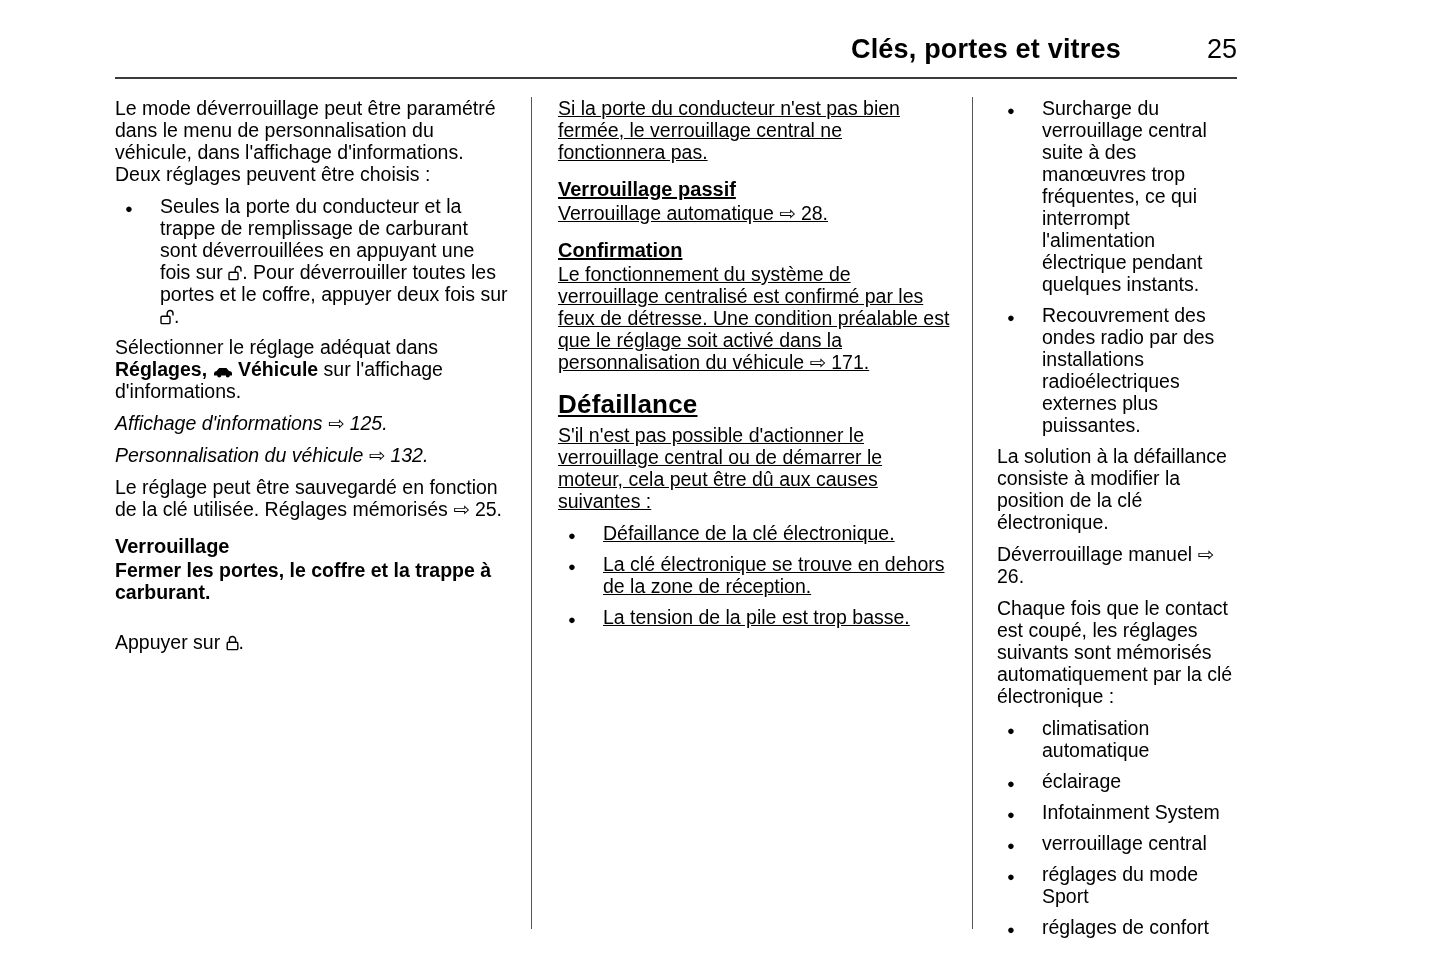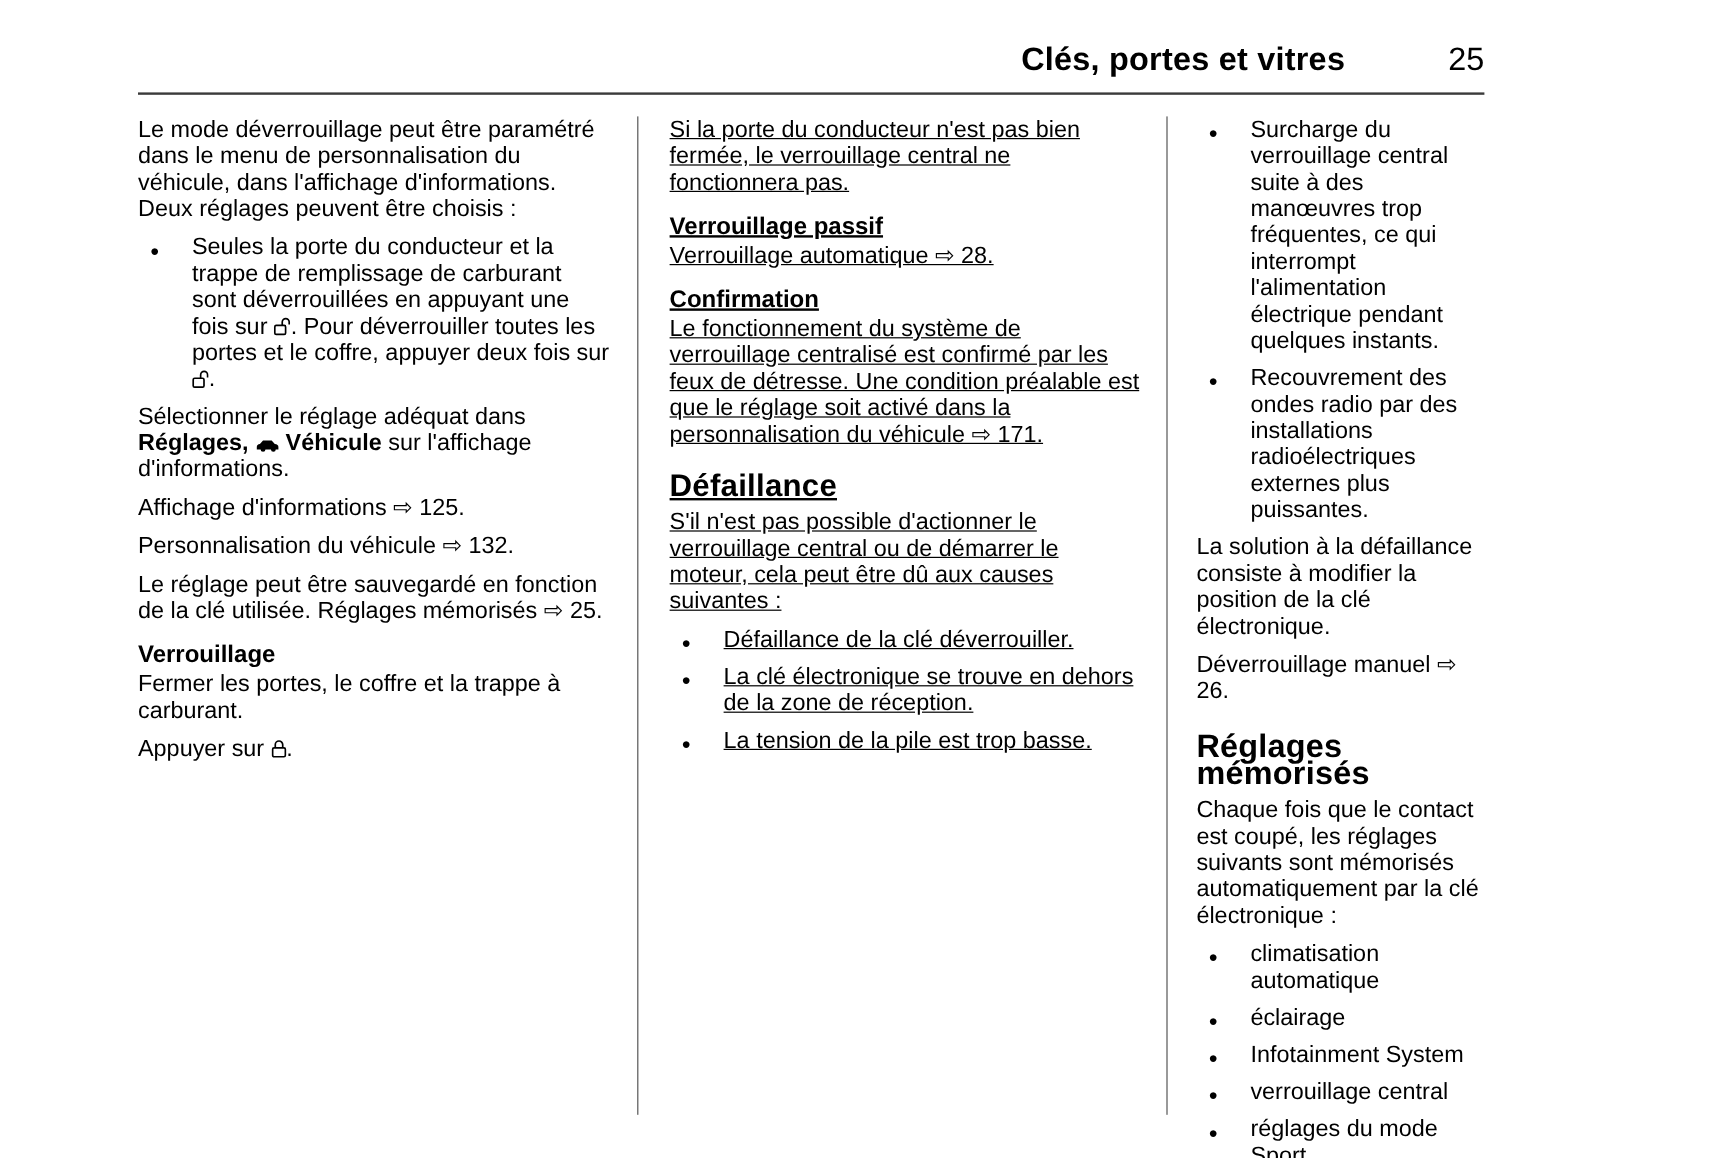--- a/index.html
+++ b/index.html
@@ -10,21 +10,21 @@
   .page{box-sizing:border-box;width:1292px;height:965px;padding:34px 55px 0 115px;}
   .header{display:flex;justify-content:flex-end;align-items:baseline;border-bottom:2px solid #3b3b3b;padding-bottom:12px;}
   .header .title{font-size:27px;font-weight:bold;letter-spacing:.2px;}
   .header .pagenum{font-size:27px;margin-left:86px;}
   .cols{display:flex;margin-top:18px;height:832px;}
   .col{box-sizing:border-box;font-size:19.5px;line-height:22px;}
   .col1{width:416px;padding-right:22px;}
   .col2{width:442px;border-left:1px solid #565656;border-right:1px solid #565656;padding:0 20px 0 26px;text-decoration:underline;}
   .col3{flex:1;padding-left:24px;}
   p{margin:0 0 10px;}
-  .tight{margin-bottom:10px;}
+  .tight{margin-bottom:10px;font-style:italic;}
   h3{font-size:20px;font-weight:bold;margin:15px 0 2px;}
   h2{font-size:26px;font-weight:bold;margin:20px 0 9px;letter-spacing:.2px;}
   ul{list-style:none;margin:0 0 3px;padding:0;}
   li{position:relative;padding-left:45px;margin:0 0 9px;}
   li::before{content:"●";position:absolute;left:10px;top:0;font-size:13px;line-height:27px;}
   .b{font-weight:bold;}
   .inline-icon{display:inline-block;vertical-align:-2px;line-height:0;}
   .inline-icon svg{display:inline;}
 </style>
 </head>
@@ -58,21 +58,21 @@
         <span>Sélectionner le réglage adéquat dans </span><span class="b">Réglages, </span><span class="inline-icon"><svg width="20" height="12" viewBox="0 0 20 12">
               <path d="M1 9.5 V7.5 q0-2 2.6-2.4 L6.2 2 h7.2 l2.6 3.1 q3 .4 3 2.4 v2 h-2.2 a2 2 0 1 1-4 0 H8.2 a2 2 0 1 1-4 0 z" fill="#000"></path>
             </svg></span><span class="b"> Véhicule</span><span> sur l'affichage d'informations.</span>
       </p>
 
       <p class="tight">Affichage d'informations ⇨ 125.</p>
       <p class="tight">Personnalisation du véhicule ⇨ 132.</p>
       <p>Le réglage peut être sauvegardé en fonction de la clé utilisée. Réglages mémorisés ⇨ 25.</p>
 
       <h3>Verrouillage</h3>
-      <p style="margin-bottom:10px;">Fermer les portes, le coffre et la trappe à carburant.</p>
+      <p style="margin-bottom:28px;font-weight:bold;">Fermer les portes, le coffre et la trappe à carburant.</p>
 
       <p>
         <span>Appuyer sur </span><span class="inline-icon"><svg width="13" height="16" viewBox="0 0 13 16">
               <rect x="1.2" y="7.2" width="10.6" height="7.4" rx="1.2" fill="none" stroke="#000" stroke-width="1.4"></rect>
               <path d="M3.4 7.2 V4.6 a3.1 3.1 0 0 1 6.2 0 V7.2" fill="none" stroke="#000" stroke-width="1.4"></path>
             </svg></span><span>.</span>
       </p>
     </div>
 
     <div class="col col2">
@@ -81,36 +81,35 @@
       <h3>Verrouillage passif</h3>
       <p>Verrouillage automatique ⇨ 28.</p>
 
       <h3>Confirmation</h3>
       <p>Le fonctionnement du système de verrouillage centralisé est confirmé par les feux de détresse. Une condition préalable est que le réglage soit activé dans la personnalisation du véhicule ⇨ 171.</p>
 
       <h2>Défaillance</h2>
       <p>S'il n'est pas possible d'actionner le verrouillage central ou de démarrer le moteur, cela peut être dû aux causes suivantes :</p>
 
       <ul>
-        <li>Défaillance de la clé déverrouiller.</li>
+        <li>Défaillance de la clé électronique.</li>
         <li>La clé électronique se trouve en dehors de la zone de réception.</li>
         <li>La tension de la pile est trop basse.</li>
       </ul>
     </div>
 
     <div class="col col3">
       <ul>
         <li>Surcharge du verrouillage central suite à des manœuvres trop fréquentes, ce qui interrompt l'alimentation électrique pendant quelques instants.</li>
         <li>Recouvrement des ondes radio par des installations radioélectriques externes plus puissantes.</li>
       </ul>
 
       <p style="margin-top:4px;">La solution à la défaillance consiste à modifier la position de la clé électronique.</p>
       <p>Déverrouillage manuel ⇨ 26.</p>
 
-      <h2 style="font-size:27px;margin-top:24px;">Réglages mémorisés</h2>
       <p>Chaque fois que le contact est coupé, les réglages suivants sont mémorisés automatiquement par la clé électronique :</p>
 
       <ul>
         <li>climatisation automatique</li>
         <li>éclairage</li>
         <li>Infotainment System</li>
         <li>verrouillage central</li>
         <li>réglages du mode Sport</li>
         <li>réglages de confort</li>
       </ul>

